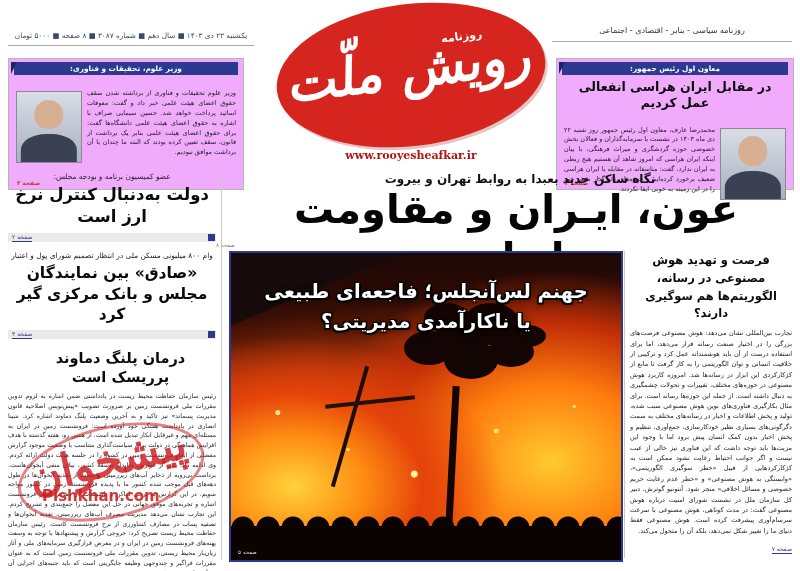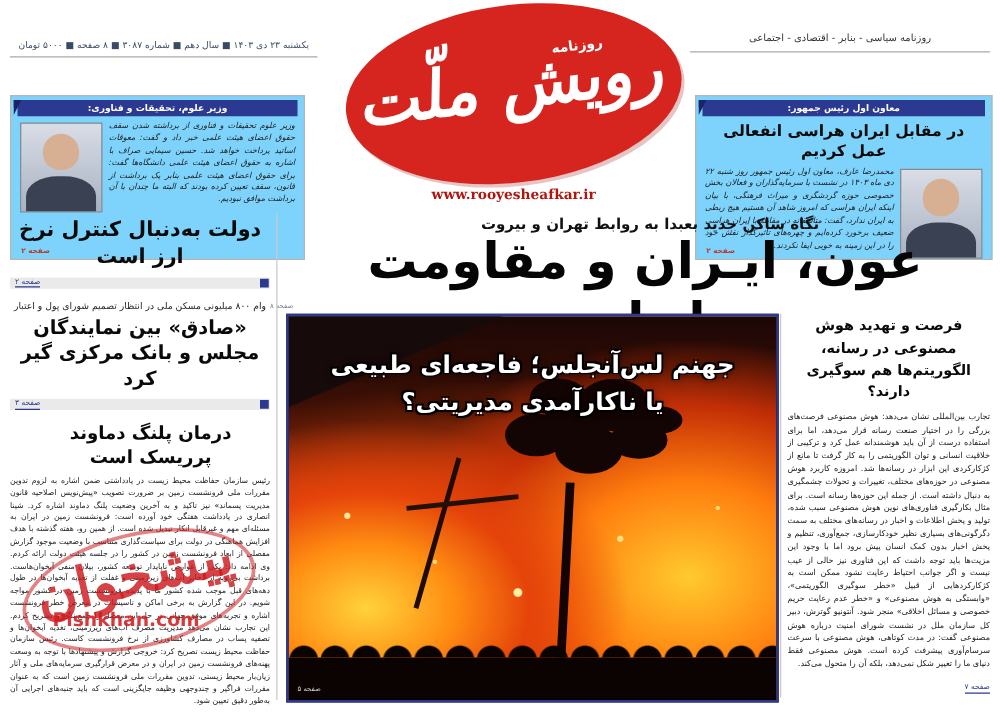--- a/index.html
+++ b/index.html
@@ -19,30 +19,30 @@
     transform:rotate(-7deg);box-shadow:2px 3px 0 rgba(150,20,15,.25);}
   .logo-title{position:absolute;top:34px;left:0;width:100%;text-align:center;color:#fff;
     font-size:52px;font-weight:bold;transform:rotate(-7deg) skewX(-8deg);
     font-family:"DejaVu Serif", serif;letter-spacing:-3px;}
   .logo-label{position:absolute;top:26px;right:64px;color:#fff;font-size:11px;
     transform:rotate(-7deg);font-weight:bold;}
   .website{top:149px;left:276px;width:270px;text-align:center;color:#b01510;font-weight:bold;
     font-size:11px;font-family:"DejaVu Serif", serif;direction:ltr;}
 
   
-  .news-box{top:76px;height:130px;border:1px solid #b5b5b5;background:#7dd3fc;}
+  .news-box{top:58px;height:130px;border:1px solid #b5b5b5;background:#f0abfc;}
   .news-box.left{left:8px;width:234px;}
   .news-box.right{left:556px;width:236px;}
   .box-bar{margin:3px 5px 0;height:13px;background:#2b3990;color:#fff;font-size:7.3px;
     font-weight:bold;text-align:center;line-height:13px;position:relative;}
   .box-bar::after{content:'';position:absolute;top:0;left:-3px;border-style:solid;
     border-width:6.5px 3px;border-color:#1a2566 transparent transparent #1a2566;}
   .box-headline{margin:4px 6px 0;text-align:center;font-size:12.5px;font-weight:bold;
     line-height:1.3;color:#0a0a0a;}
-  .box-body{margin:3px 7px 0;font-size:6.5px;line-height:1.52;color:#222;text-align:justify;font-style:italic;}
+  .box-body{margin:14px 7px 0;font-size:6.5px;line-height:1.52;color:#222;text-align:justify;}
   .portrait{width:64px;height:70px;border:1px solid #8a8a8a;position:relative;overflow:hidden;
     background:linear-gradient(#d8dde6,#a9b2c2);}
   .portrait::before{content:'';position:absolute;top:11%;left:50%;transform:translateX(-50%);
     width:46%;height:42%;background:#d7b094;border-radius:50% 50% 46% 46%;}
   .portrait::after{content:'';position:absolute;bottom:-10%;left:50%;transform:translateX(-50%);
     width:88%;height:50%;background:#3a4152;border-radius:45% 45% 0 0;}
   .news-box.left .portrait{float:left;margin:2px 5px 0 0;}
   .news-box.right .portrait{float:right;margin:2px 0 0 5px;}
   .box-pagetag{position:absolute;bottom:3px;left:8px;font-size:5.8px;color:#c0392b;font-weight:bold;}
 
@@ -176,20 +176,21 @@
   <div class="ground"></div>
   <div class="photo-headline">
     <span>جهنم لس‌آنجلس؛ فاجعه‌ای طبیعی</span><br>
     <span>یا ناکارآمدی مدیریتی؟</span>
   </div>
   <div class="photo-pagetag">صفحه ۵</div>
 </div>
 
 <div class="abs left-col">
   <div>
+    <div class="lc-kicker">عضو کمیسیون برنامه و بودجه مجلس:</div>
     <div class="lc-headline-1">دولت به‌دنبال کنترل نرخ ارز است</div>
     <div class="page-bar">
       <span class="bar-label">صفحه ۲</span>
       <span class="bar-sq"></span>
     </div>
   </div>
   <div>
     <div class="lc-kicker">وام ۸۰۰ میلیونی مسکن ملی در انتظار تصمیم شورای پول و اعتبار</div>
     <div class="lc-headline-2">«صادق» بین نمایندگان مجلس و بانک مرکزی گیر کرد</div>
     <div class="page-bar">

